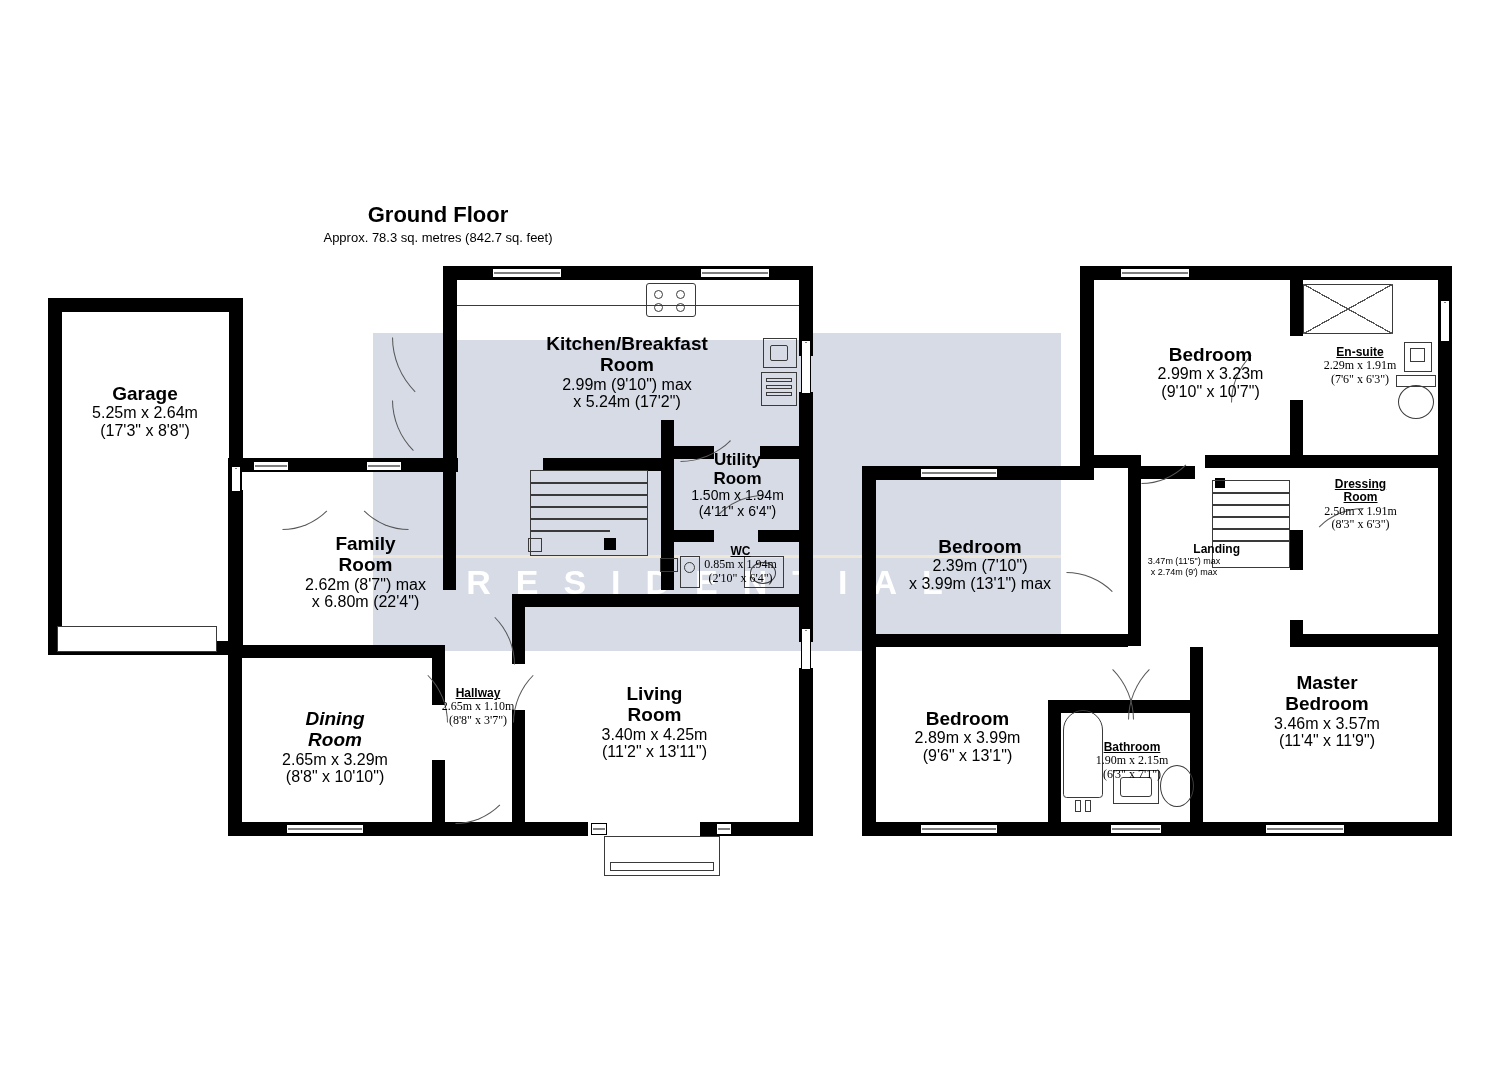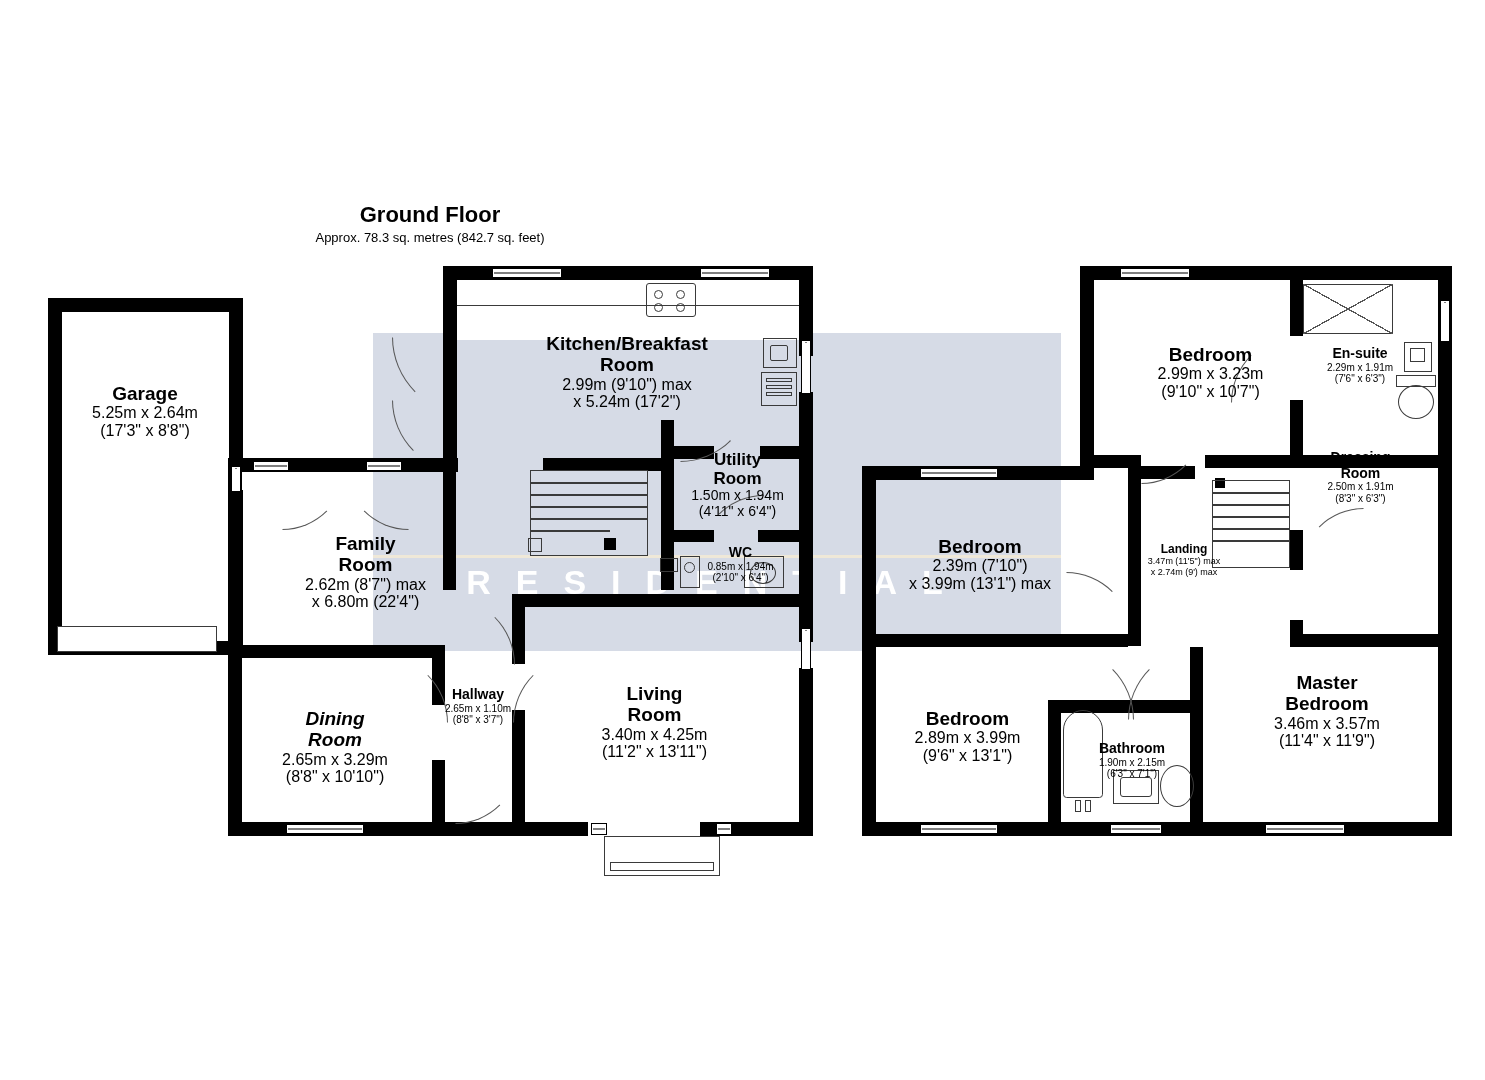--- a/index.html
+++ b/index.html
@@ -42,36 +42,36 @@
   .floor-title .t2{font-size:13px;font-weight:normal;line-height:1.5;}
 
   #footer{position:absolute;left:0;top:1022px;width:1485px;text-align:center;z-index:10;}
   #footer .f1{font-size:17px;line-height:1.45;}
   #footer .f2{font-size:18px;font-weight:bold;line-height:1.45;}
 
   .sz-l .nm{font-size:19px;}
   .sz-l .dm{font-size:16px;}
   .sz-m .nm{font-size:17px;}
   .sz-m .dm{font-size:14px;}
-  .sz-s .nm{font-size:14px;}
-  .sz-s .dm{font-size:10px;}
-  .sz-xs .nm{font-size:12px;}
+  .sz-s .nm{font-size:12px;text-decoration:underline;}
+  .sz-s .dm{font-size:12px;font-family:Liberation Serif, serif;}
+  .sz-xs .nm{font-size:12px;text-align:right;}
   .sz-xs .dm{font-size:9px;}
 </style>
 </head>
 <body>
 
 <div class="stage">
 
   <div id="watermark">
     <div class="wm-rule"></div>
     <div class="wm-text wm-sub">RESIDENTIAL</div>
   </div>
 
-  <div class="floor-title" style="left:280px;top:202px;width:300px;">
+  <div class="floor-title" style="left:288px;top:202px;width:300px;">
     <div class="t1">Ground Floor</div>
     <div class="t2">Approx. 78.3 sq. metres (842.7 sq. feet)</div>
   </div>
 
   <div class="plan">
 
     <div class="room-fill" style="left:55px;top:300px;width:180px;height:355px;"></div>
     <div class="room-fill" style="left:228px;top:655px;width:500px;height:180px;"></div>
     <div class="room-fill" style="left:450px;top:270px;width:360px;height:70px;"></div>
 
@@ -337,21 +337,21 @@
       <div class="dm">2.99m x 3.23m</div>
       <div class="dm">(9'10" x 10'7")</div>
     </div>
 
     <div class="lbl sz-s" style="left:1295px;top:346px;width:130px;">
       <div class="nm">En-suite</div>
       <div class="dm">2.29m x 1.91m</div>
       <div class="dm">(7'6" x 6'3")</div>
     </div>
 
-    <div class="lbl sz-s" style="left:1298px;top:450px;width:125px;">
+    <div class="lbl sz-s" style="left:1298px;top:478px;width:125px;">
       <div class="nm" style="white-space:pre-line;">Dressing
 Room</div>
       <div class="dm">2.50m x 1.91m</div>
       <div class="dm">(8'3" x 6'3")</div>
     </div>
 
     <div class="lbl sz-l" style="left:880px;top:536px;width:200px;">
       <div class="nm">Bedroom</div>
       <div class="dm">2.39m (7'10")</div>
       <div class="dm">x 3.99m (13'1") max</div>

